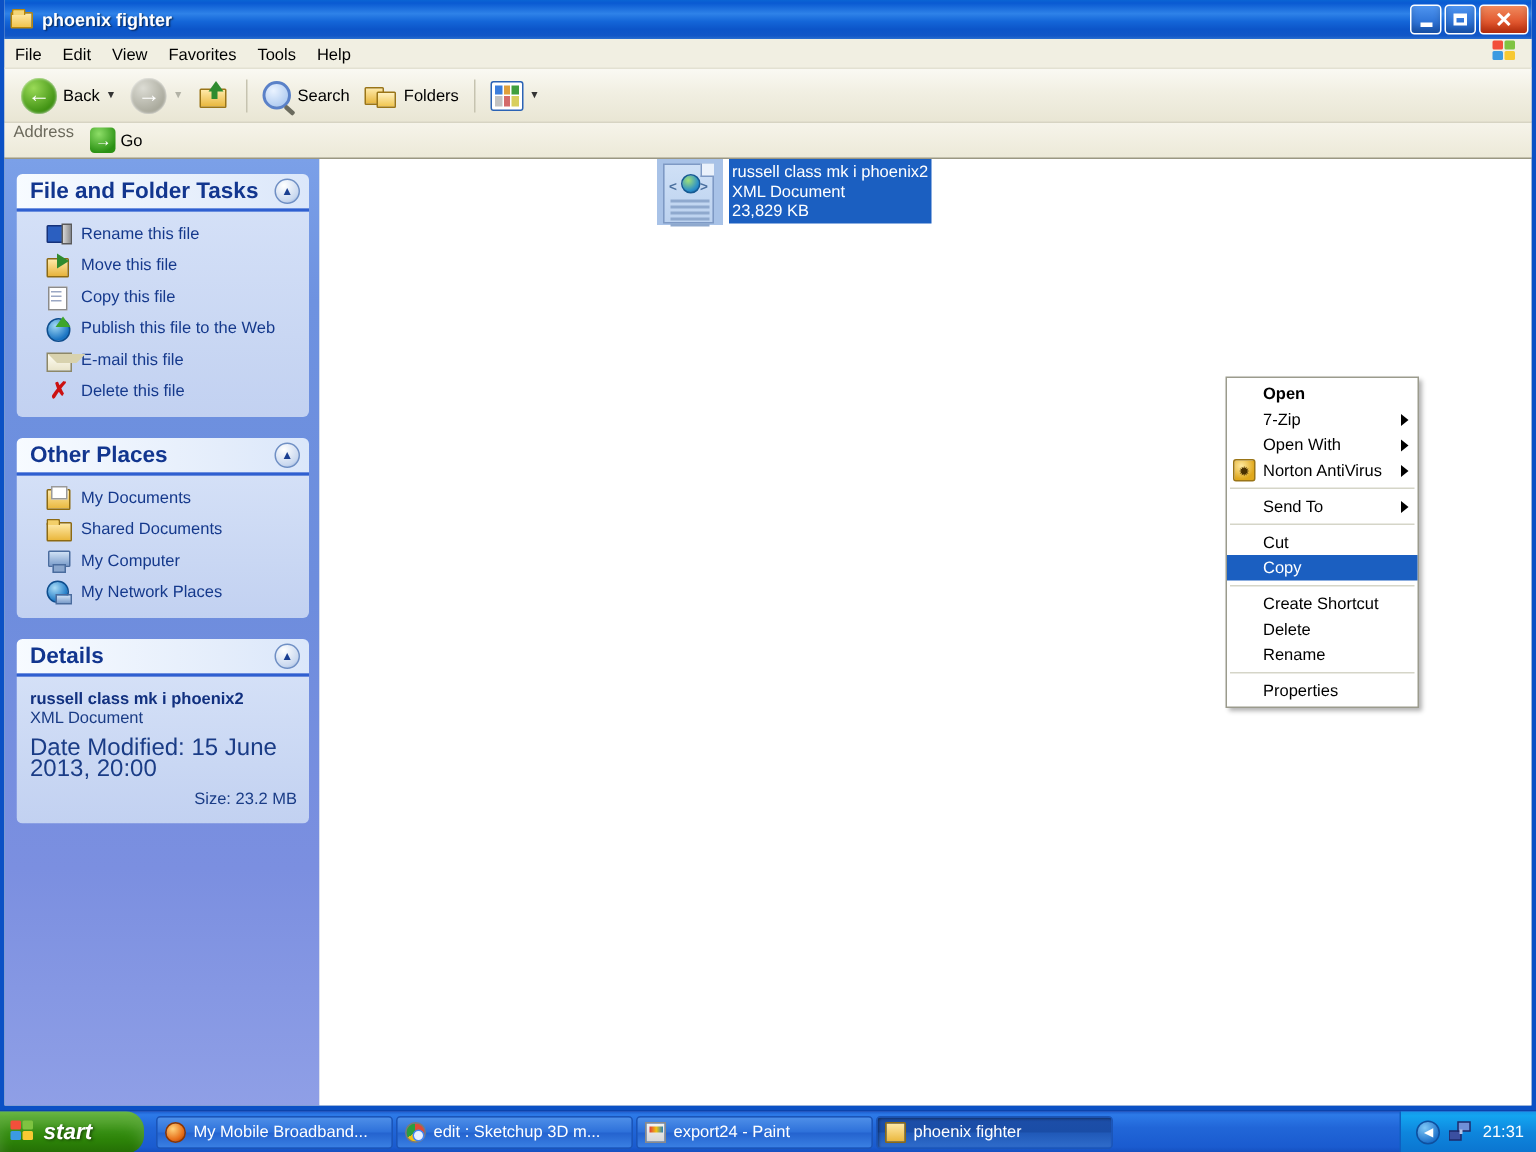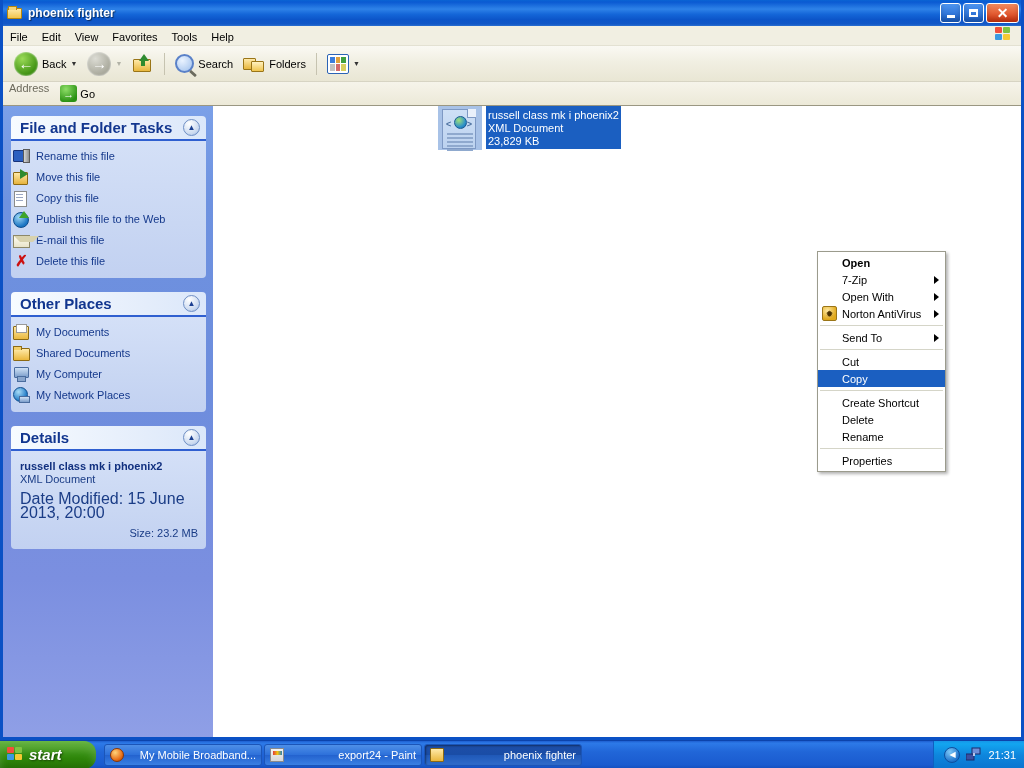--- a/index.html
+++ b/index.html
@@ -196,21 +196,21 @@
   .panel-head .ttl { color:#12368f; font-weight:bold; font-size:15px; flex:1; }
   .chev {
     width:17px;height:17px;border-radius:50%;
     background: radial-gradient(circle at 35% 25%,#ffffff,#c9d8ef 70%,#8aa6d4);
     border:1px solid #6f8fc4;
     display:flex;align-items:center;justify-content:center;
     color:#1b3f91; font-size:8px; font-weight:bold;
   }
   .panel-body {
     background: linear-gradient(to bottom,#d4e0f7 0%,#c9d7f3 60%,#c2d1f1 100%);
-    padding: 7px 6px 9px 2px;
+    padding: 7px 6px 9px 20px;
   }
   .task-row { display:flex; align-items:center; margin: 0 0 5px 0; }
   .task-row:last-child { margin-bottom: 0; }
   .task-ico { width:17px;height:16px; margin-right:6px; flex:none; position:relative; }
   .task-lbl { color:#15398c; font-size:11px; }
 
   
   .ic-rename { }
   .ic-rename::before{ content:""; position:absolute; left:0;top:2px;width:12px;height:10px;
       background:#2b5fc0; border:1px solid #16327a; border-radius:1px;}
@@ -356,21 +356,21 @@
   #start-btn .slbl {
     color:#fff; font-weight:bold; font-style:italic; font-size:15px;
     text-shadow: 1px 1px 2px rgba(0,0,0,.5);
   }
   .tasks { display:flex; align-items:center; gap:2px; margin-left:8px; flex:1; }
   .task-btn {
     width:158px; height:22px;
     background: linear-gradient(to bottom,#4e8fe8,#2e71da 48%,#2463cf 52%,#3a80e3);
     border:1px solid #1b55b8; border-radius:3px;
     display:flex; align-items:center; padding:0 5px;
-    color:#fff; font-size:11px; overflow:hidden;justify-content:space-between;
+    color:#fff; font-size:11px; overflow:hidden;
   }
   .task-btn.active {
     background: linear-gradient(to bottom,#1d4ea8,#1a4da6 48%,#2059b8 52%,#2f6ccb);
     box-shadow: inset 1px 1px 2px rgba(0,0,0,.4);
   }
   .task-btn .tico { width:14px;height:14px;margin-right:5px;flex:none;position:relative;}
   .task-btn .tlbl { white-space:nowrap; overflow:hidden; text-overflow:ellipsis; }
   #tray {
     height:28px; flex:none; display:flex; align-items:center; gap:6px;
     padding: 0 8px 0 10px;
@@ -650,20 +650,24 @@
     </div>
     <div class="slbl">start</div>
   </div>
 
   <div class="tasks">
     <div class="task-btn">
       <div class="tico ff-ico"></div>
       <div class="tlbl">My Mobile Broadband...</div>
     </div>
     <div class="task-btn">
+      <div class="tico ch-ico"></div>
+      <div class="tlbl">edit : Sketchup 3D m...</div>
+    </div>
+    <div class="task-btn">
       <div class="tico pa-ico"></div>
       <div class="tlbl">export24 - Paint</div>
     </div>
     <div class="task-btn active">
       <div class="tico fo-ico"></div>
       <div class="tlbl">phoenix fighter</div>
     </div>
   </div>
 
   <div id="tray">

